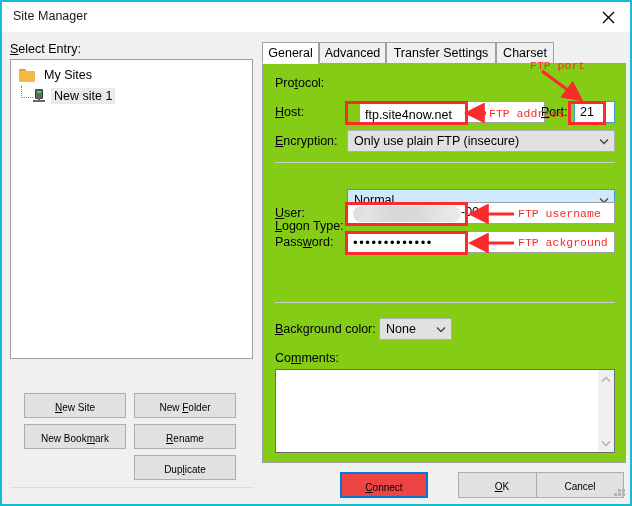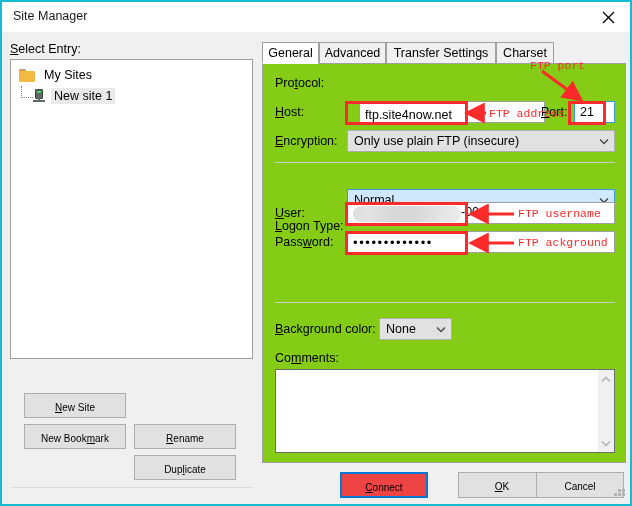--- a/index.html
+++ b/index.html
@@ -414,20 +414,23 @@
             <span class="led"></span>
           <span class="neck"></span>
             <span class="stand"></span>
         </span>
         <span class="tree-label selected">New site 1</span>
       </div>
     </div>
 
     <button class="btn btn-left" id="btn-new-site">
         <span><u>N</u>ew Site</span>
+      </button>
+    <button class="btn btn-left" id="btn-new-folder">
+        <span>New <u>F</u>older</span>
       </button>
     <button class="btn btn-left" id="btn-new-bookmark">
         <span>New Book<u>m</u>ark</span>
       </button>
     <button class="btn btn-left" id="btn-rename">
         <span><u>R</u>ename</span>
       </button>
     <button class="btn btn-left" id="btn-duplicate">
         <span>Dup<u>l</u>icate</span>
       </button>

